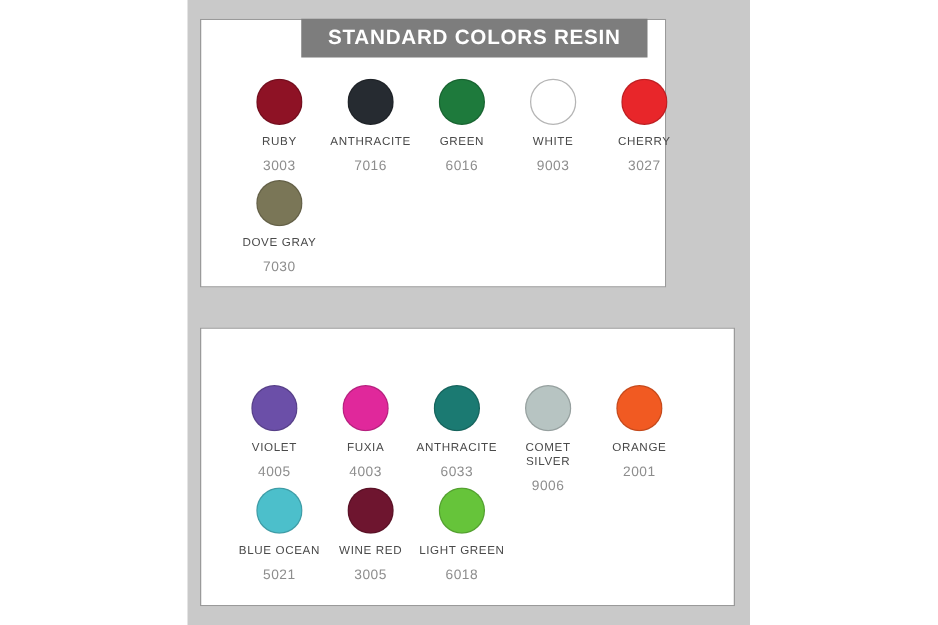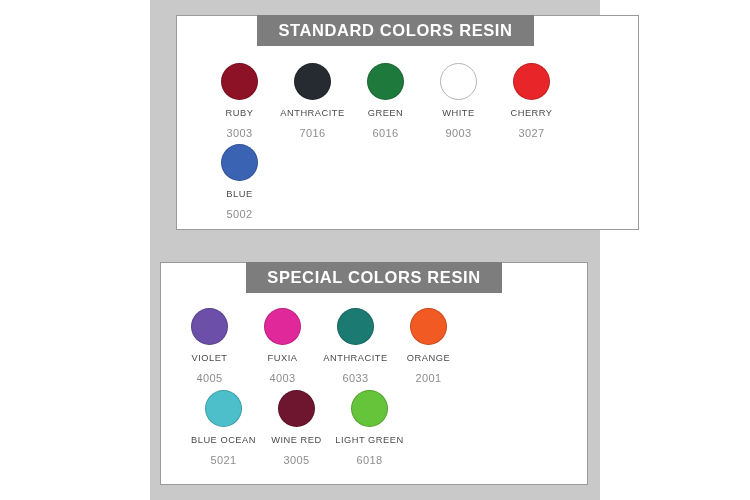--- a/index.html
+++ b/index.html
@@ -29,23 +29,23 @@
     background: #c9c9c9;
   }
   
   .panel {
     position: absolute;
     background: #ffffff;
     border: 1px solid #9a9a9a;
     box-sizing: border-box;
   }
   #panel-standard {
-    left: 176px;
+    left: 160px;
     top: 15px;
-    width: 463px;
+    width: 373px;
     height: 215px;
   }
   #panel-special {
     left: 160px;
     top: 262px;
     width: 428px;
     height: 223px;
   }
   .panel-header {
     position: absolute;
@@ -105,21 +105,21 @@
     margin-top: 8px;
     font-size: 11px;
     letter-spacing: 0.4px;
     color: #8d8d8d;
     line-height: 12px;
   }
   
   #std-row-1 { left: 26px; top: 47px; }
   #std-row-2 { left: 26px; top: 128px; }
   
-  #spc-row-1 { left: 12px; top: 45px; }
+  #spc-row-1 { left: 22px; top: 45px; }
   #spc-row-2 { left: 26px; top: 127px; }
   .swatch-row .swatch-cell { width: 73px; }
 </style>
 </head>
 <body>
 
 <div id="stage">
   <div class="backdrop"></div>
 
   <div class="panel" id="panel-standard">
@@ -146,46 +146,51 @@
           <div class="ccode">9003</div>
         </div>
         <div class="swatch-cell">
           <div class="dot shaded" style="background: rgb(232, 38, 42);"></div>
           <div class="cname">CHERRY</div>
           <div class="ccode">3027</div>
         </div>
       </div>
     <div class="swatch-row" id="std-row-2">
         <div class="swatch-cell">
-          <div class="dot shaded" style="background: rgb(59, 99, 180);"></div>
-          <div class="cname">BLUE</div>
-          <div class="ccode">5002</div>
+          <div class="dot shaded" style="background: rgb(122, 118, 87);"></div>
+          <div class="cname">DOVE GRAY</div>
+          <div class="ccode">7030</div>
         </div>
       </div>
   </div>
 
   <div class="panel" id="panel-special">
-    <div class="panel-header">SPECIAL COLORS RESIN</div>
     <div class="swatch-row" id="spc-row-1">
         <div class="swatch-cell">
           <div class="dot shaded" style="background: rgb(107, 79, 168);"></div>
           <div class="cname">VIOLET</div>
           <div class="ccode">4005</div>
         </div>
         <div class="swatch-cell">
           <div class="dot shaded" style="background: rgb(224, 40, 155);"></div>
           <div class="cname">FUXIA</div>
           <div class="ccode">4003</div>
         </div>
         <div class="swatch-cell">
           <div class="dot shaded" style="background: rgb(27, 122, 114);"></div>
           <div class="cname">ANTHRACITE</div>
           <div class="ccode">6033</div>
         </div>
         <div class="swatch-cell">
+          <div class="dot shaded" style="background: rgb(183, 196, 194);"></div>
+          <div class="cname">COMET
+SILVER</div>
+          <div class="ccode">9006</div>
+        </div>
+        <div class="swatch-cell">
           <div class="dot shaded" style="background: rgb(241, 90, 34);"></div>
           <div class="cname">ORANGE</div>
           <div class="ccode">2001</div>
         </div>
       </div>
     <div class="swatch-row" id="spc-row-2">
         <div class="swatch-cell">
           <div class="dot shaded" style="background: rgb(76, 191, 203);"></div>
           <div class="cname">BLUE OCEAN</div>
           <div class="ccode">5021</div>

